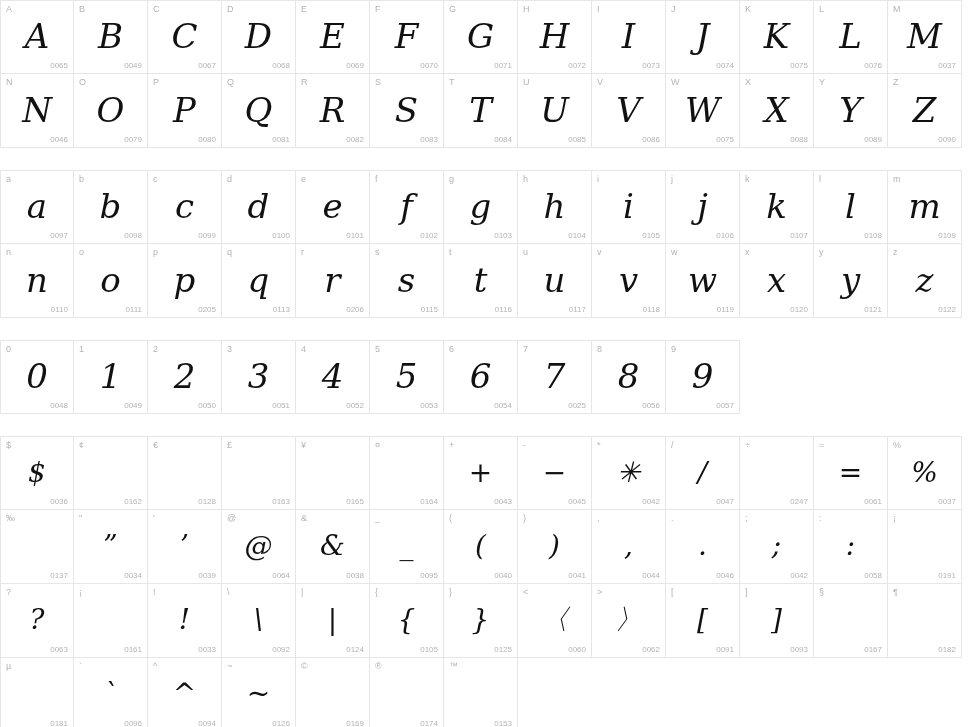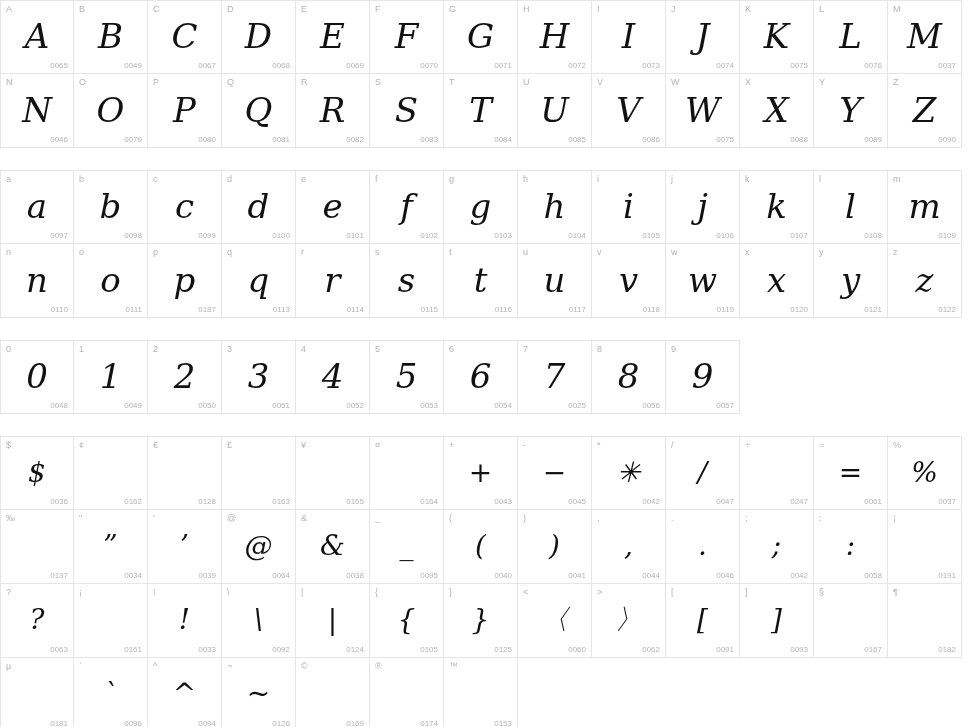--- a/index.html
+++ b/index.html
@@ -296,31 +296,31 @@
         <span class="code-label">0110</span>
       </div>
       <div class="cell">
         <span class="char-label">o</span>
         <span class="glyph">o</span>
         <span class="code-label">0111</span>
       </div>
       <div class="cell">
         <span class="char-label">p</span>
         <span class="glyph">p</span>
-        <span class="code-label">0187</span>
+        <span class="code-label">0205</span>
       </div>
       <div class="cell">
         <span class="char-label">q</span>
         <span class="glyph">q</span>
         <span class="code-label">0113</span>
       </div>
       <div class="cell">
         <span class="char-label">r</span>
         <span class="glyph">r</span>
-        <span class="code-label">0114</span>
+        <span class="code-label">0206</span>
       </div>
       <div class="cell">
         <span class="char-label">s</span>
         <span class="glyph">s</span>
         <span class="code-label">0115</span>
       </div>
       <div class="cell">
         <span class="char-label">t</span>
         <span class="glyph">t</span>
         <span class="code-label">0116</span>

